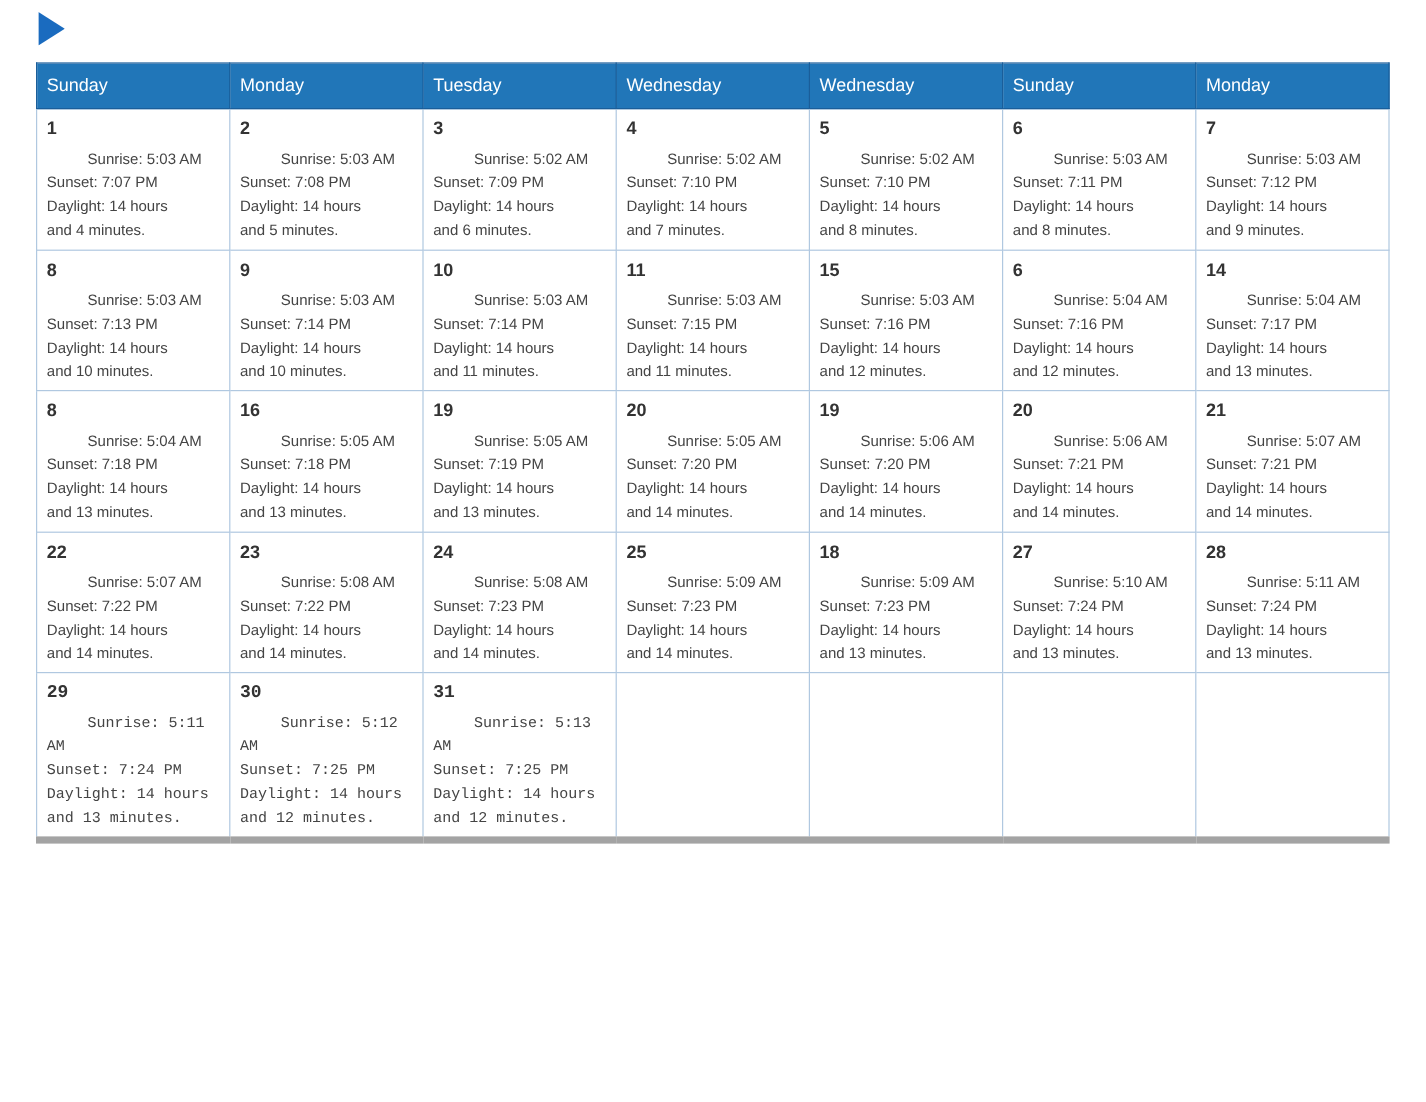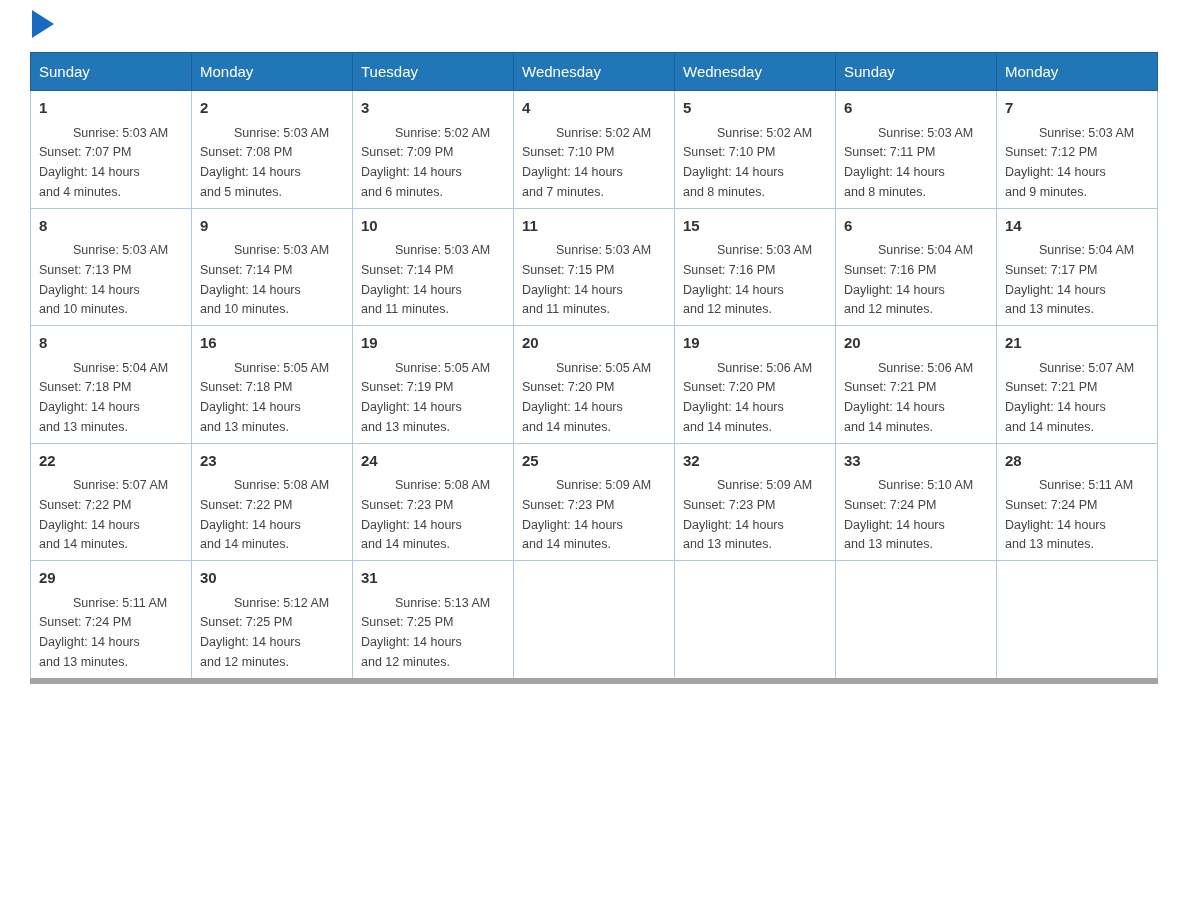--- a/index.html
+++ b/index.html
@@ -67,20 +67,21 @@
       display: block;
       margin-bottom: 3px;
     }
     .day-info {
       font-size: 12.5px;
       color: #444;
       margin-left: 34px;
     }
     tbody tr:last-child td {
       border-bottom: 6px solid #a3a3a3;
+      font-family: Liberation Mono, monospace;
     }
     .empty-cell {
       background: #fff;
     }
   </style>
 </head>
 <body>
 
 <div class="header-area">
   <div class="logo-wrapper">
@@ -216,25 +217,25 @@
       </td>
         <td>
         <span class="day-number">24</span>
         <span class="day-info">Sunrise: 5:08 AM<br>Sunset: 7:23 PM<br>Daylight: 14 hours<br>and 14 minutes.</span>
       </td>
         <td>
         <span class="day-number">25</span>
         <span class="day-info">Sunrise: 5:09 AM<br>Sunset: 7:23 PM<br>Daylight: 14 hours<br>and 14 minutes.</span>
       </td>
         <td>
-        <span class="day-number">32</span>
+        <span class="day-number">18</span>
         <span class="day-info">Sunrise: 5:09 AM<br>Sunset: 7:23 PM<br>Daylight: 14 hours<br>and 13 minutes.</span>
       </td>
         <td>
-        <span class="day-number">33</span>
+        <span class="day-number">27</span>
         <span class="day-info">Sunrise: 5:10 AM<br>Sunset: 7:24 PM<br>Daylight: 14 hours<br>and 13 minutes.</span>
       </td>
         <td>
         <span class="day-number">28</span>
         <span class="day-info">Sunrise: 5:11 AM<br>Sunset: 7:24 PM<br>Daylight: 14 hours<br>and 13 minutes.</span>
       </td>
       </tr>
       <tr>
         <td>
         <span class="day-number">29</span>

